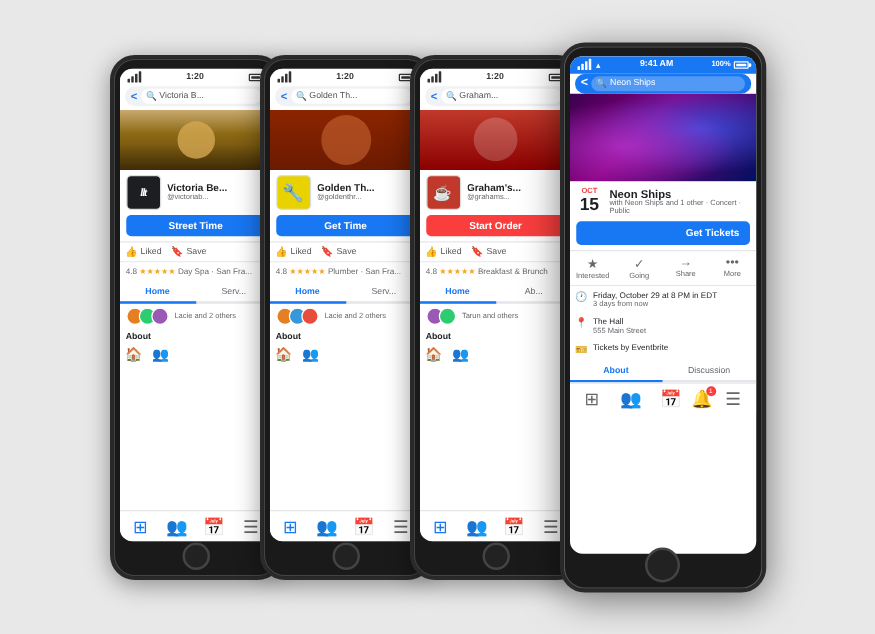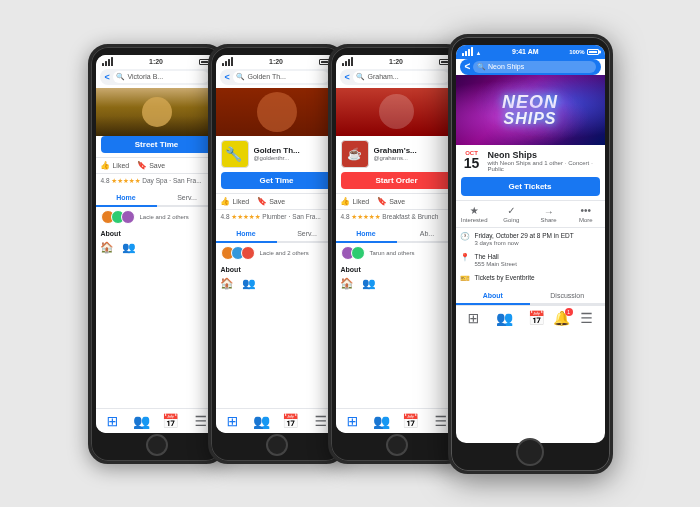--- a/index.html
+++ b/index.html
@@ -349,21 +349,21 @@
     .get-tickets-btn {
       background: #1877f2;
       color: #fff;
       border: none;
       border-radius: 4px;
       padding: 5px 8px;
       font-size: 8px;
       font-weight: 600;
       margin: 0 5px 4px 5px;
       width: calc(100% - 10px);
-      text-align: center;
+      text-align: right;
     }
     .event-actions-row {
       display: flex;
       border-bottom: 1px solid #e4e6ea;
       border-top: 1px solid #e4e6ea;
       background: #fff;
     }
     .event-action {
       flex: 1;
       text-align: center;
@@ -481,20 +481,29 @@
           </div>
         </div>
 
         <div class="cover-image cover-victoria">
           <div style="position:absolute;bottom:0;left:0;right:0;height:20px;background:linear-gradient(transparent,rgba(0,0,0,0.3))"></div>
           <div style="width:100%;height:100%;background:linear-gradient(180deg,#c9a96e 0%,#8b6914 40%,#5a3e0a 100%);display:flex;align-items:center;justify-content:center;">
             <div style="width:30px;height:30px;background:#d4a853;border-radius:50%;opacity:0.8;"></div>
           </div>
         </div>
 
+        <div class="profile-section">
+          <div class="profile-avatar avatar-victoria">
+            <span style="font-size:9px;letter-spacing:-1px;font-style:italic;">llt</span>
+          </div>
+          <div class="profile-info">
+            <div class="profile-name">Victoria Be...</div>
+            <div class="profile-url">@victoriab...</div>
+          </div>
+        </div>
 
         <div class="action-button">Street Time</div>
 
         <div class="like-save-row">
           <div class="like-btn">
             <span class="like-icon">👍</span>
             <span>Liked</span>
           </div>
           <div class="save-btn">
             <span class="save-icon">🔖</span>
@@ -743,24 +752,20 @@
         <div class="search-bar" style="background:#1877f2;margin-bottom:0;">
           <span style="color:#fff;font-size:10px;font-weight:700;">&lt;</span>
           <div class="search-input-area" style="background:rgba(255,255,255,0.25);">
             <span style="font-size:7px;color:rgba(255,255,255,0.8);">🔍</span>
             <span style="font-size:7px;color:#fff;">Neon Ships</span>
           </div>
         </div>
 
         <div class="neon-cover">
           <div style="position:absolute;width:100%;height:100%;background:radial-gradient(ellipse at 30% 60%,rgba(180,50,200,0.8) 0%,transparent 60%),radial-gradient(ellipse at 70% 40%,rgba(50,100,255,0.7) 0%,transparent 60%),linear-gradient(135deg,#3a0050 0%,#8a0080 40%,#001060 100%);"></div>
-          <div style="z-index:1;text-align:center;">
-            <div class="neon-ships-text">NEON</div>
-            <div class="neon-ships-text neon-ships-line2">SHIPS</div>
-          </div>
         </div>
 
         <div class="event-header">
           <div class="event-date-box">
             <span class="event-month">OCT</span>
             <span class="event-day">15</span>
           </div>
           <div class="event-info">
             <div class="event-title">Neon Ships</div>
             <div class="event-subtitle">with Neon Ships and 1 other · Concert · Public</div>

